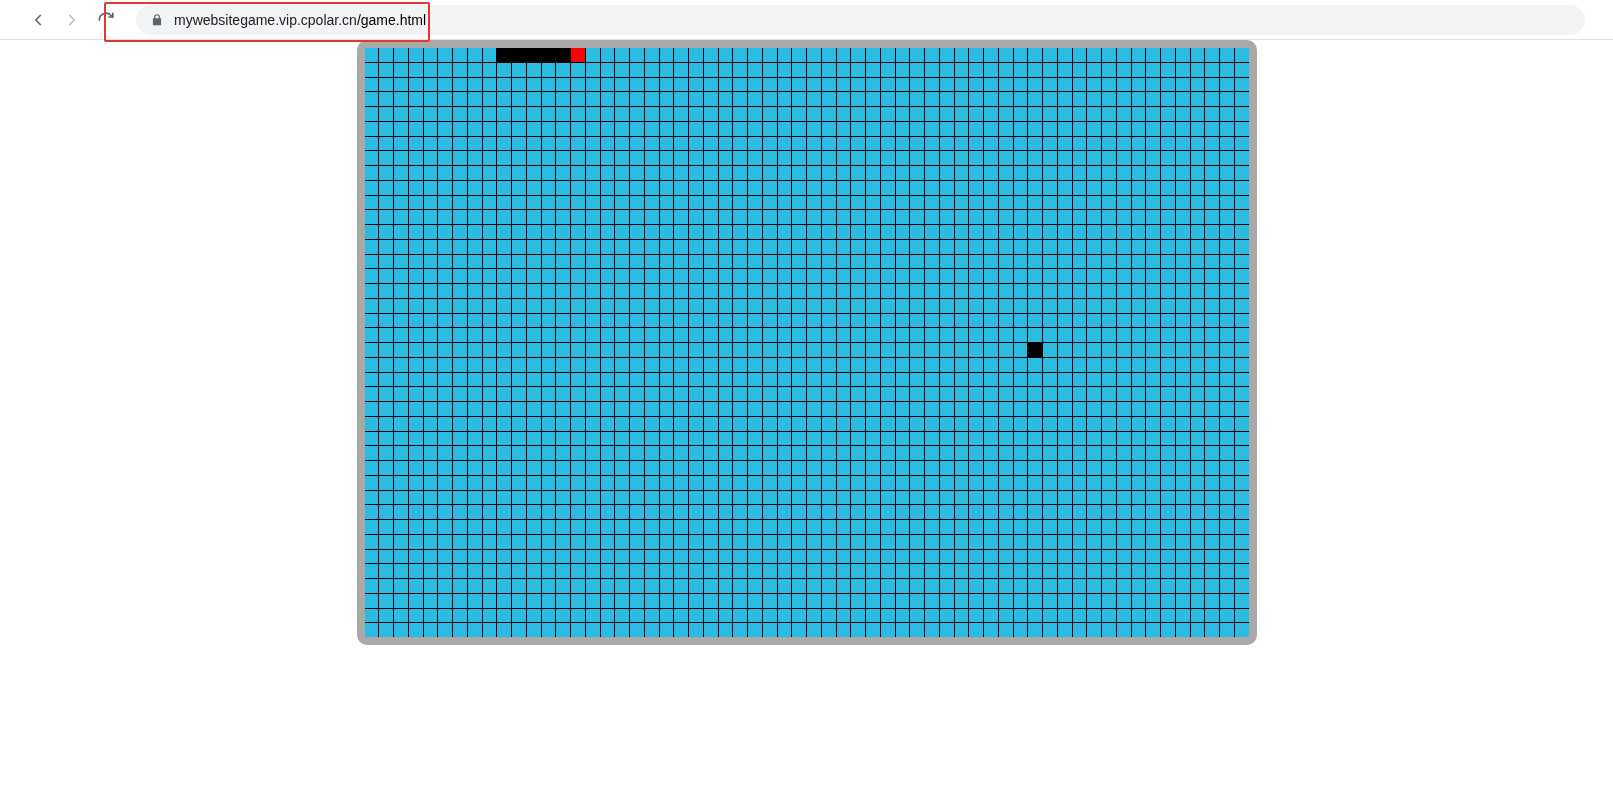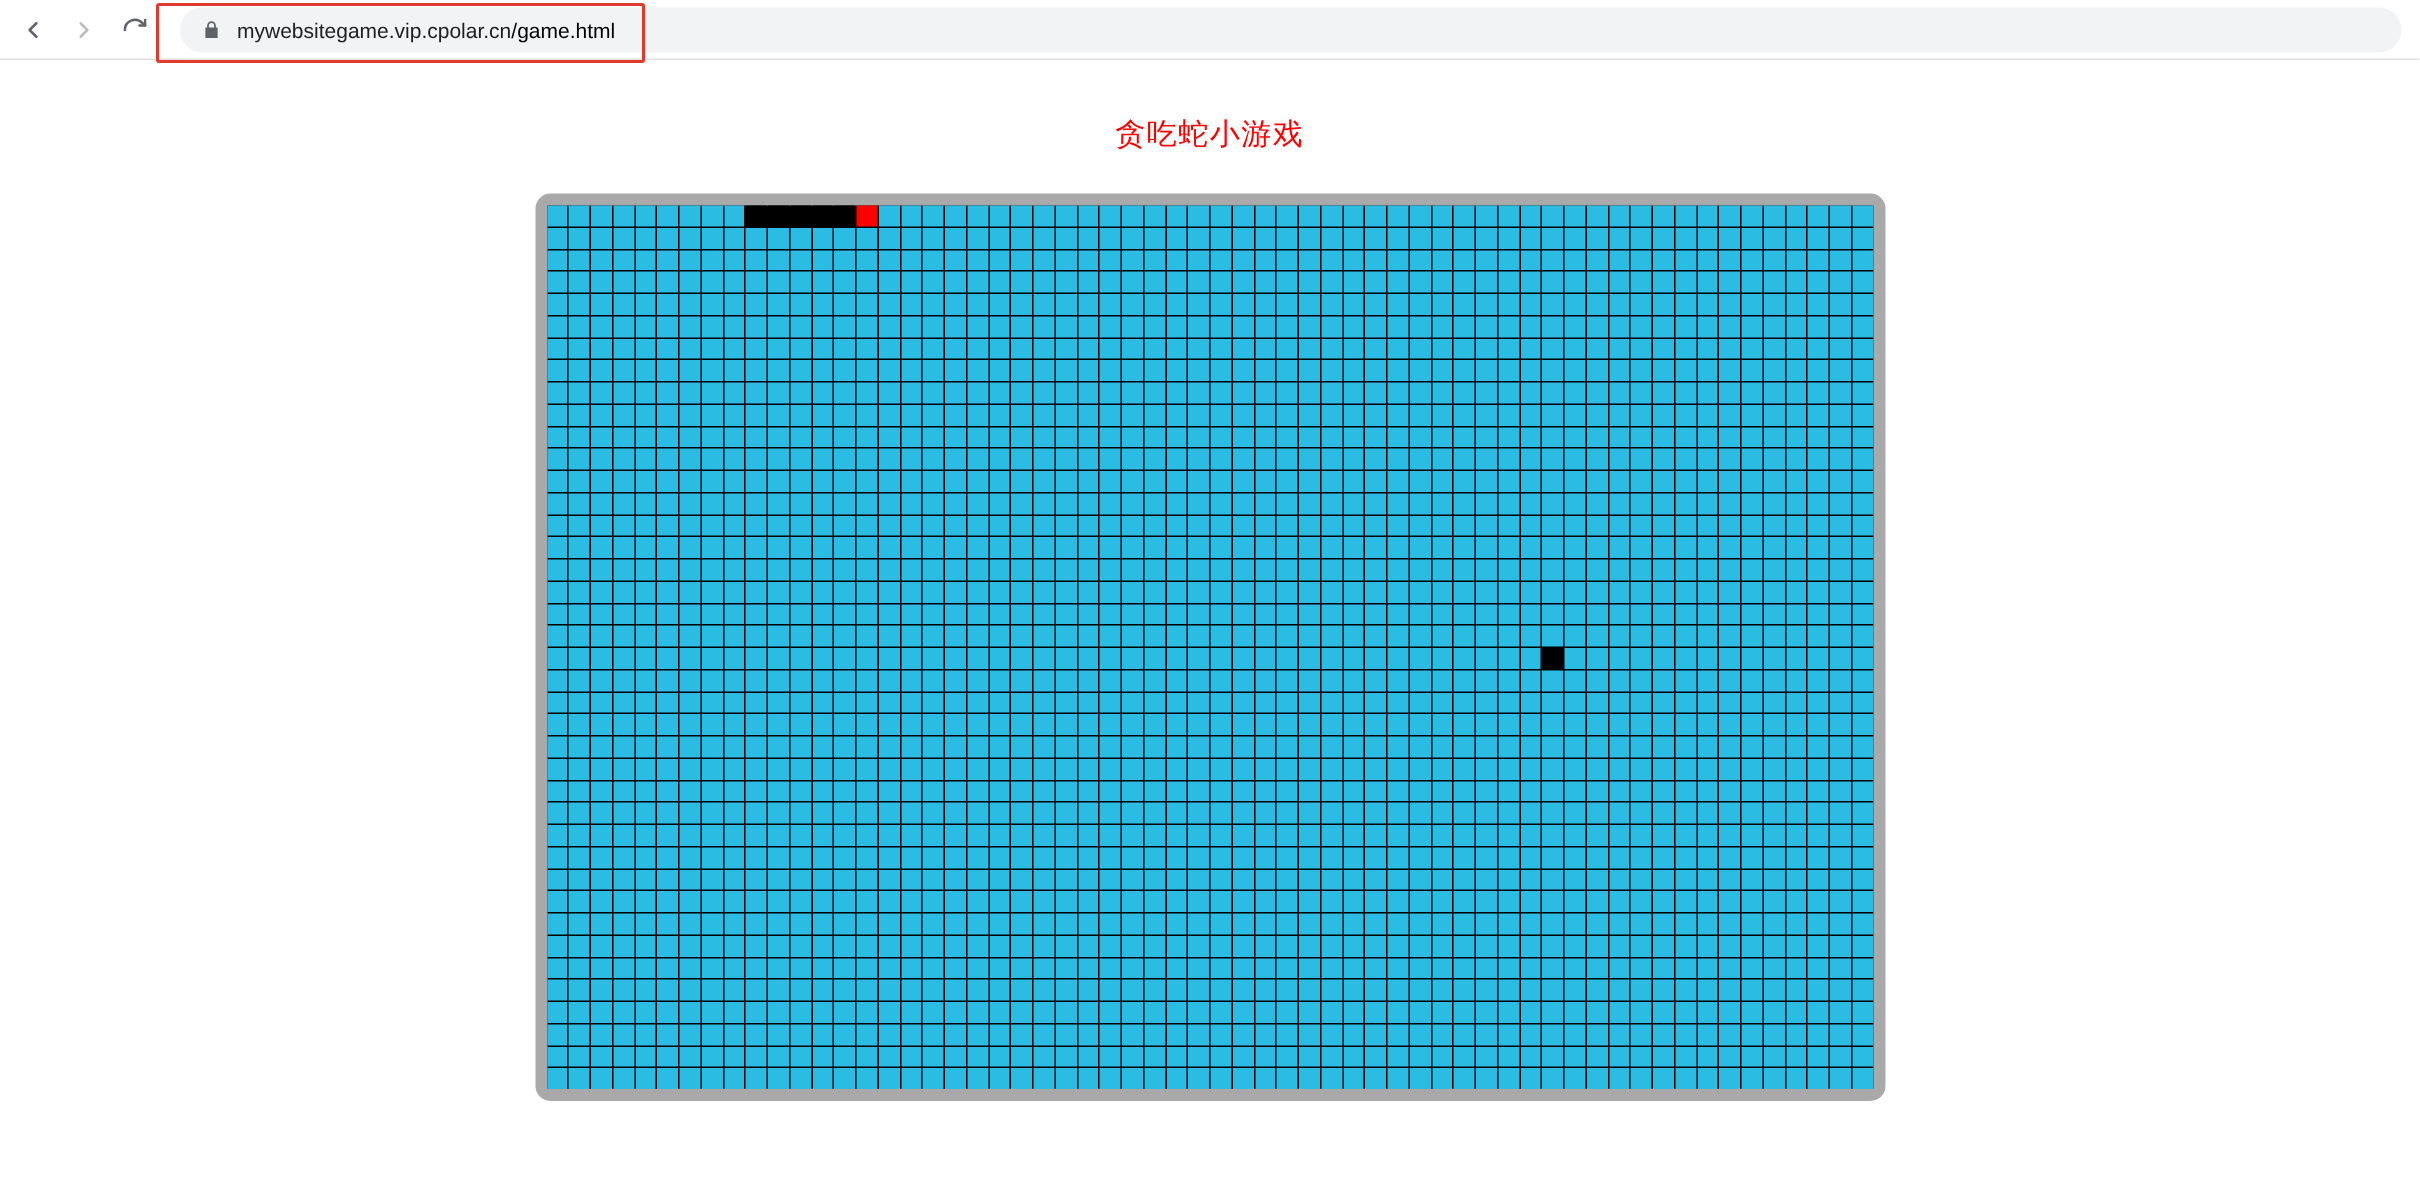--- a/index.html
+++ b/index.html
@@ -4,21 +4,21 @@
   <style>
     * { margin: 0; padding: 0; box-sizing: border-box; }
     html, body { width: 100%; height: 100%; font-family: Arial, sans-serif; background: #fff; }
     
     .browser-toolbar {
       height: 40px;
       background: #ffffff;
       border-bottom: 1px solid #e0e0e0;
       display: flex;
       align-items: center;
-      padding: 0 12px;
+      padding: 0 28px;
       gap: 14px;
     }
     .nav-btn {
       width: 20px; height: 20px;
       display: flex; align-items: center; justify-content: center;
       color: #5f6368;
       cursor: pointer;
     }
     .nav-btn.disabled { color: #bdbdbd; }
     .nav-btn svg { width: 18px; height: 18px; }
@@ -110,21 +110,20 @@
         </svg>
     </span>
     <span class="url-domain">mywebsitegame.vip.cpolar.cn</span>
       <span class="url-path">/game.html</span>
   </div>
 </div>
 
 <div class="highlight-box"></div>
 
 <div class="page-area">
-  <h1 class="game-title">贪吃蛇小游戏</h1>
   <div class="board-frame">
     <div class="board" id="board" style="grid-template-columns: repeat(60, 1fr); grid-template-rows: repeat(40, 1fr); height: 589px;">
         <div class="cell"></div>
         <div class="cell"></div>
         <div class="cell"></div>
         <div class="cell"></div>
         <div class="cell"></div>
         <div class="cell"></div>
         <div class="cell"></div>
         <div class="cell"></div>

